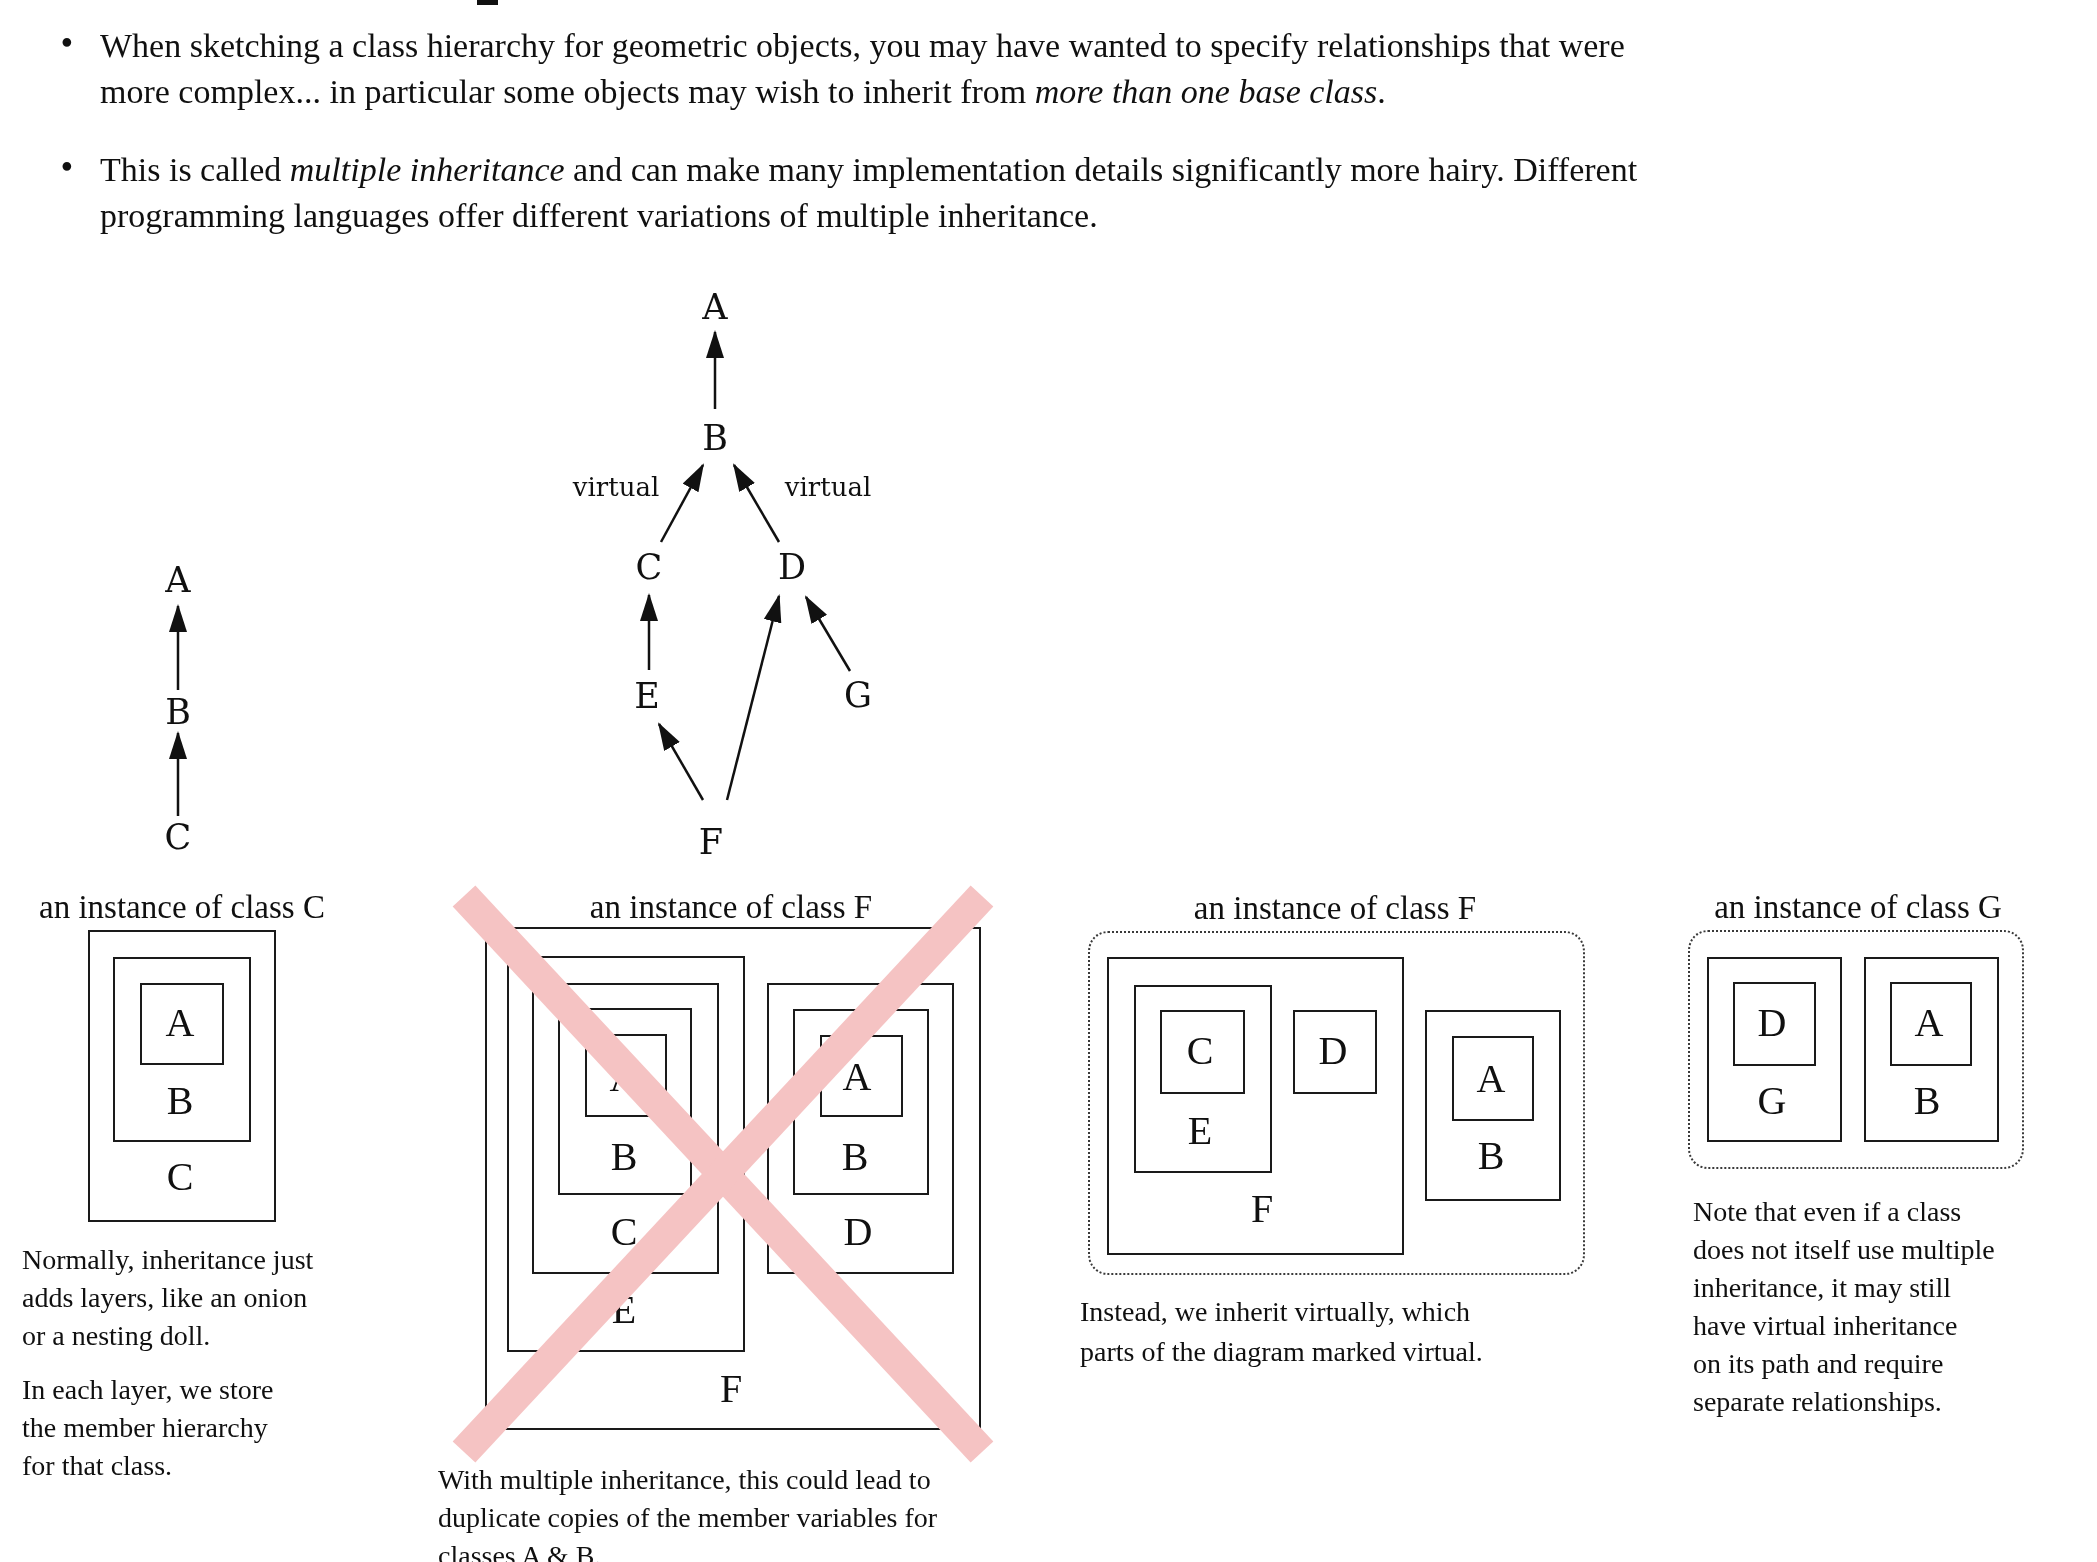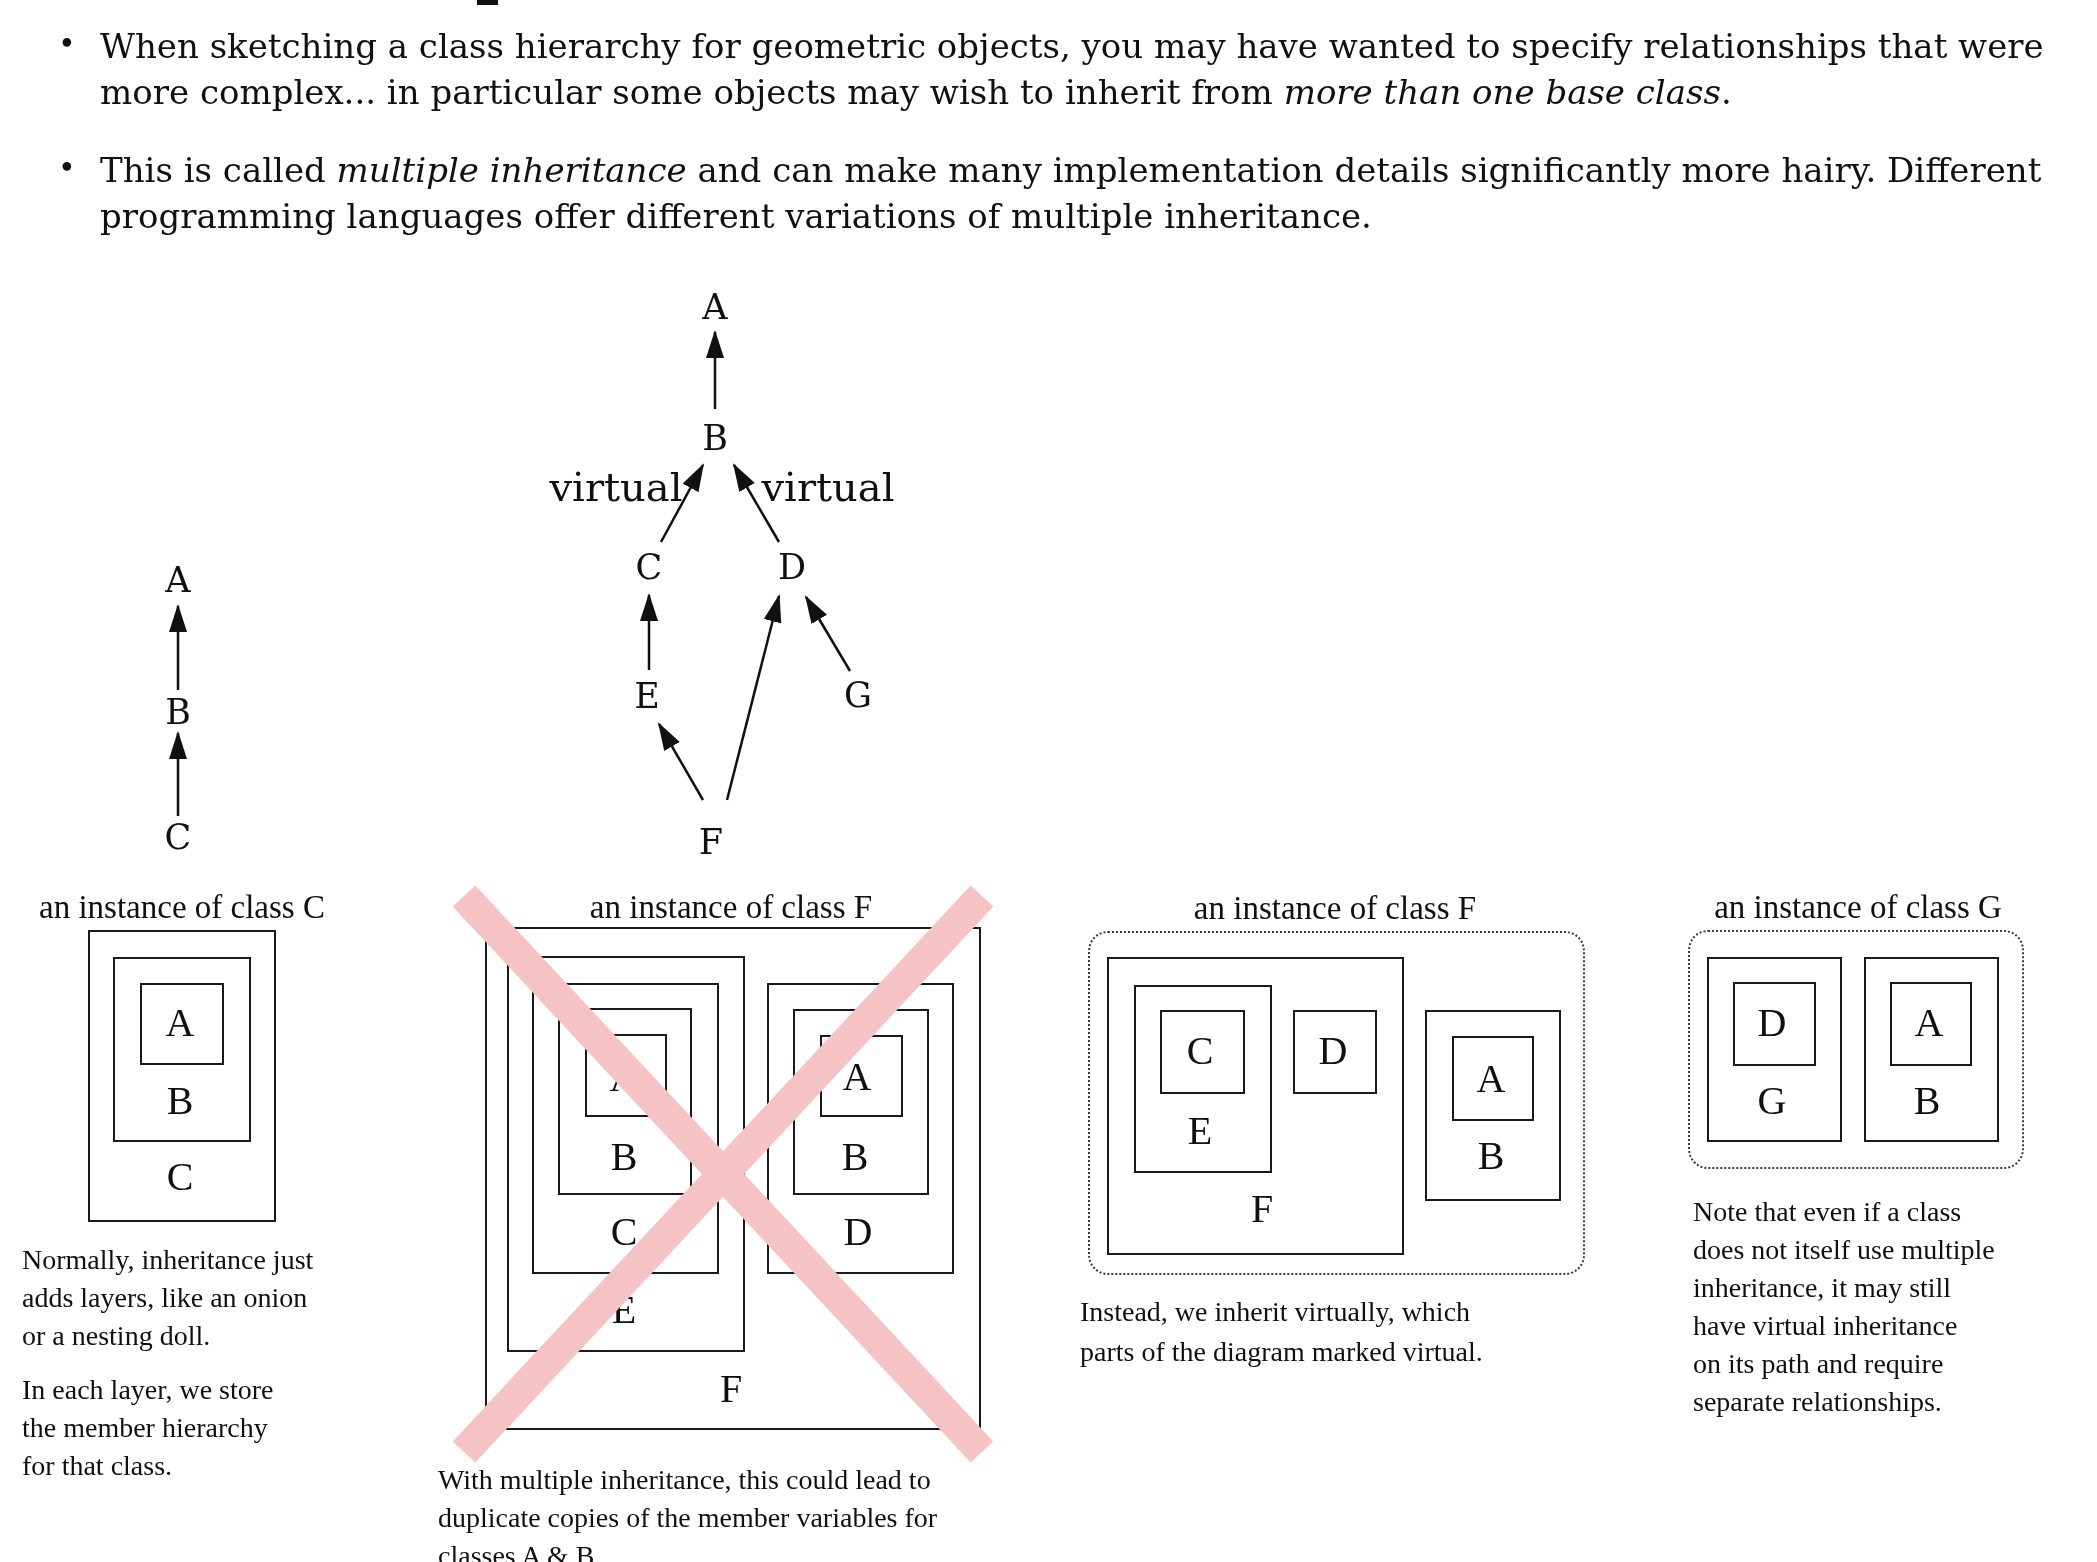--- a/index.html
+++ b/index.html
@@ -1,27 +1,27 @@
 <!DOCTYPE html>
 <html><head>
 <meta charset="utf-8">
 <style>
   html,body{margin:0;padding:0;background:#fff;}
   #page{position:relative;width:2097px;height:1562px;background:#ffffff;overflow:hidden;
         font-family:"Liberation Serif",serif;color:#111;}
-  .nowrap{white-space:nowrap;}
+  .nowrap{white-space:nowrap;font-family:Liberation Serif, serif;}
   
   .bullet-block{position:absolute;left:100px;font-family:"DejaVu Serif",serif;font-size:34px;line-height:46px;color:#101010;}
   .bullet-mark{position:absolute;left:58px;font-family:"DejaVu Serif",serif;font-size:30px;color:#101010;}
   .it{font-style:italic;}
   
   .nd{position:absolute;transform:translate(-50%,-50%);font-family:"DejaVu Serif",serif;
       font-size:35px;color:#101010;z-index:2;}
   .vlab{position:absolute;transform:translate(-50%,-50%);font-family:"DejaVu Serif",serif;
-      font-size:40px;color:#101010;z-index:2;}
+      font-size:26px;color:#101010;z-index:2;}
   
   .bx{position:absolute;border:2px solid #1a1a1a;z-index:1;background:transparent;}
   .dbx{position:absolute;border:2px dotted #3a3a3a;border-radius:20px;z-index:1;background:transparent;}
   .lb{position:absolute;transform:translate(-50%,-50%);font-family:"Liberation Serif",serif;
       font-size:40px;color:#101010;z-index:2;}
   .ptitle{position:absolute;transform:translate(-50%,-50%);font-family:"Liberation Serif",serif;
       font-size:33px;color:#101010;white-space:nowrap;z-index:2;}
   .cap{position:absolute;font-family:"Liberation Serif",serif;font-size:28px;color:#101010;z-index:2;}
   .cap div{white-space:nowrap;}
   .lh38 div{line-height:38px;}

